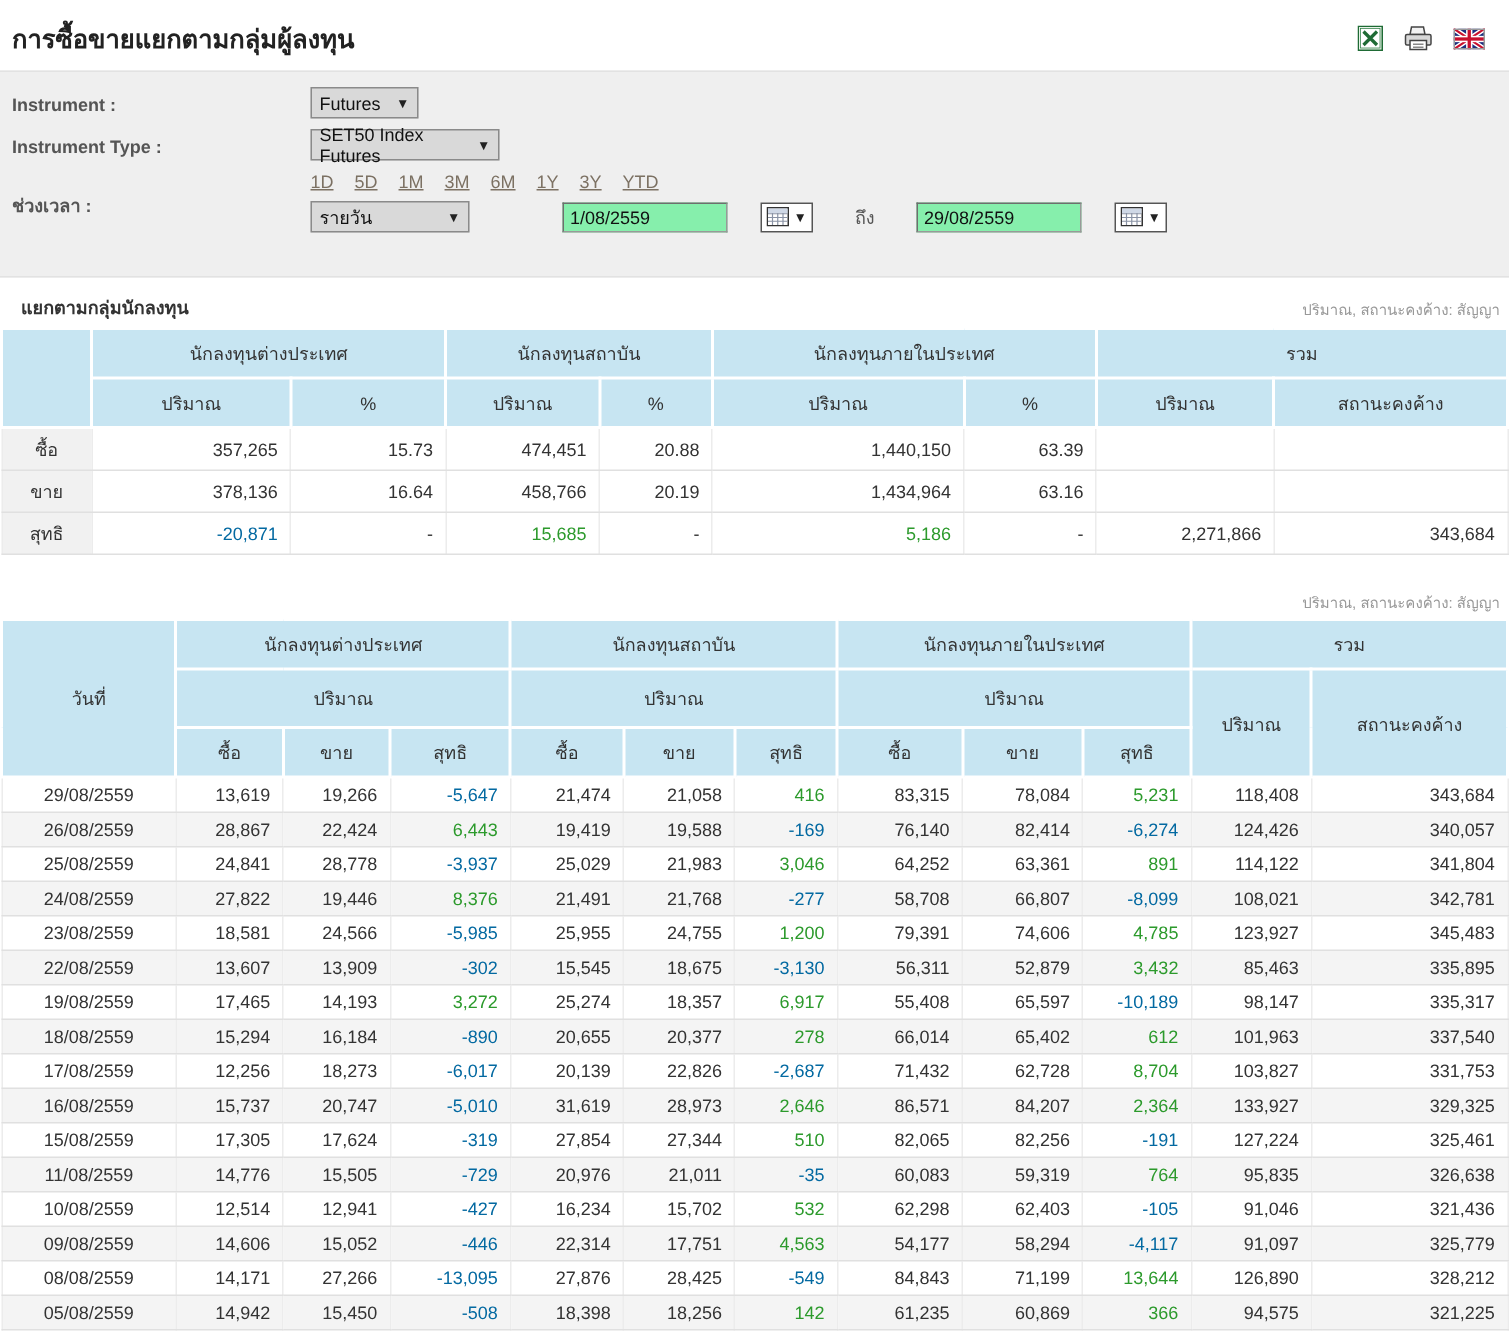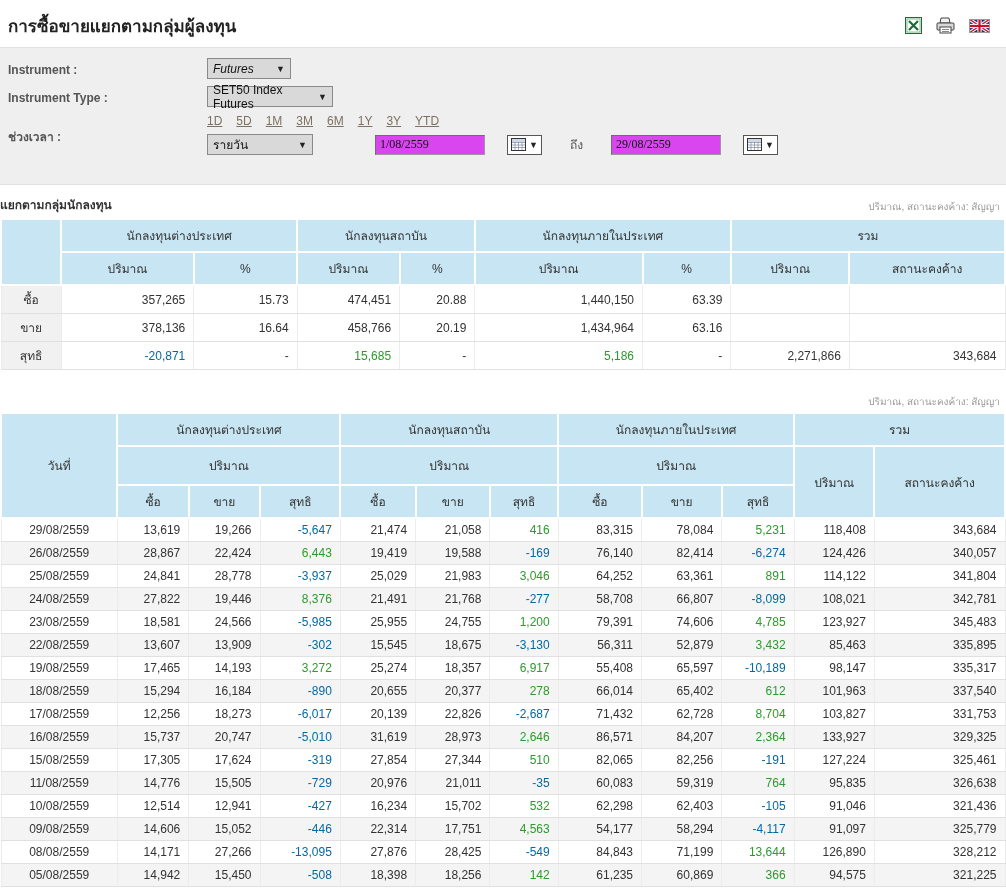--- a/index.html
+++ b/index.html
@@ -13,33 +13,33 @@
   .page-header { display:flex; align-items:center; justify-content:space-between; padding:12px 10px 8px 8px; }
   .page-title { font-size:17px; font-weight:bold; color:#222; }
   .header-icons { display:flex; align-items:center; gap:14px; padding-right:6px; }
   .hicon { display:inline-block; cursor:pointer; line-height:0; }
   
   .filter-panel { background:#efefef; border-top:1px solid #e2e2e2; border-bottom:1px solid #e2e2e2; padding:10px 8px 14px 8px; }
   .filter-row { display:flex; align-items:center; margin-bottom:7px; }
   .filter-label { width:199px; font-weight:bold; color:#555; padding-top:3px; }
   .sel { display:inline-flex; align-items:center; justify-content:space-between; background:#d9d9d9; border:1px solid #8a8a8a; height:21px; padding:0 5px; cursor:pointer; color:#111; }
   .sel .arr { font-size:9px; color:#222; margin-left:8px; }
-  .sel-instrument { width:84px;font-style:italic; }
+  .sel-instrument { width:72px; }
   .sel-type { width:126px; }
   .sel-freq { width:106px; }
   .period-links { display:flex; gap:14px; margin-bottom:6px; }
   .period-links a { color:#7c7163; text-decoration:underline; cursor:pointer; font-size:12px; }
   .range-controls { display:flex; align-items:center; gap:22px; }
-  .date-input { width:110px; height:20px; background:#d946ef; border:1px solid #999; border-top-color:#6e6e6e; border-left-color:#6e6e6e; font-family:Liberation Serif, serif; font-size:12px; color:#111; padding:0 4px; }
+  .date-input { width:110px; height:20px; background:#86efac; border:1px solid #999; border-top-color:#6e6e6e; border-left-color:#6e6e6e; font-family:Liberation Sans, sans-serif; font-size:12px; color:#111; padding:0 4px; }
   .cal-btn { display:inline-flex; align-items:center; background:#fff; border:1px solid #555; height:20px; padding:0 3px; cursor:pointer; gap:3px; }
   .cal-btn .arr { font-size:9px; color:#222; }
   .to-label { color:#555; margin:0 6px; }
   .go-btn { display:inline-block; margin-top:10px; background:linear-gradient(#fdc043,#f6a81c 45%,#f0920c); border:1px solid #e18c00; border-radius:4px; color:#fff; font-weight:bold; font-size:13px; padding:3px 13px; cursor:pointer; text-shadow:0 1px 1px rgba(0,0,0,.25); }
   
-  .caption-line { display:flex; justify-content:space-between; align-items:flex-end; padding:10px 6px 4px 0; }
+  .caption-line { display:flex; justify-content:space-between; align-items:flex-end; padding:10px 6px 4px 14px; }
   .table-caption { font-weight:bold; color:#333; }
   .unit-label { font-size:10px; color:#999; }
   .unit-line { text-align:right; padding:24px 6px 3px 6px; }
   
   table { width:100%; border-collapse:collapse; table-layout:fixed; }
   th { background:#c7e5f2; border:2px solid #fff; font-weight:normal; color:#333; text-align:center; padding:6px 4px; font-size:12px; }
   td { padding:4px 8px; text-align:right; border-right:1px solid #ececec; border-bottom:1px solid #e0e0e0; color:#333; white-space:nowrap; overflow:hidden; }
   td:first-child { border-left:1px solid #ececec; }
   .summary td.rowlabel { background:#f1f1f1; text-align:center; color:#333; }
   .daily td.datecell { text-align:center; }

